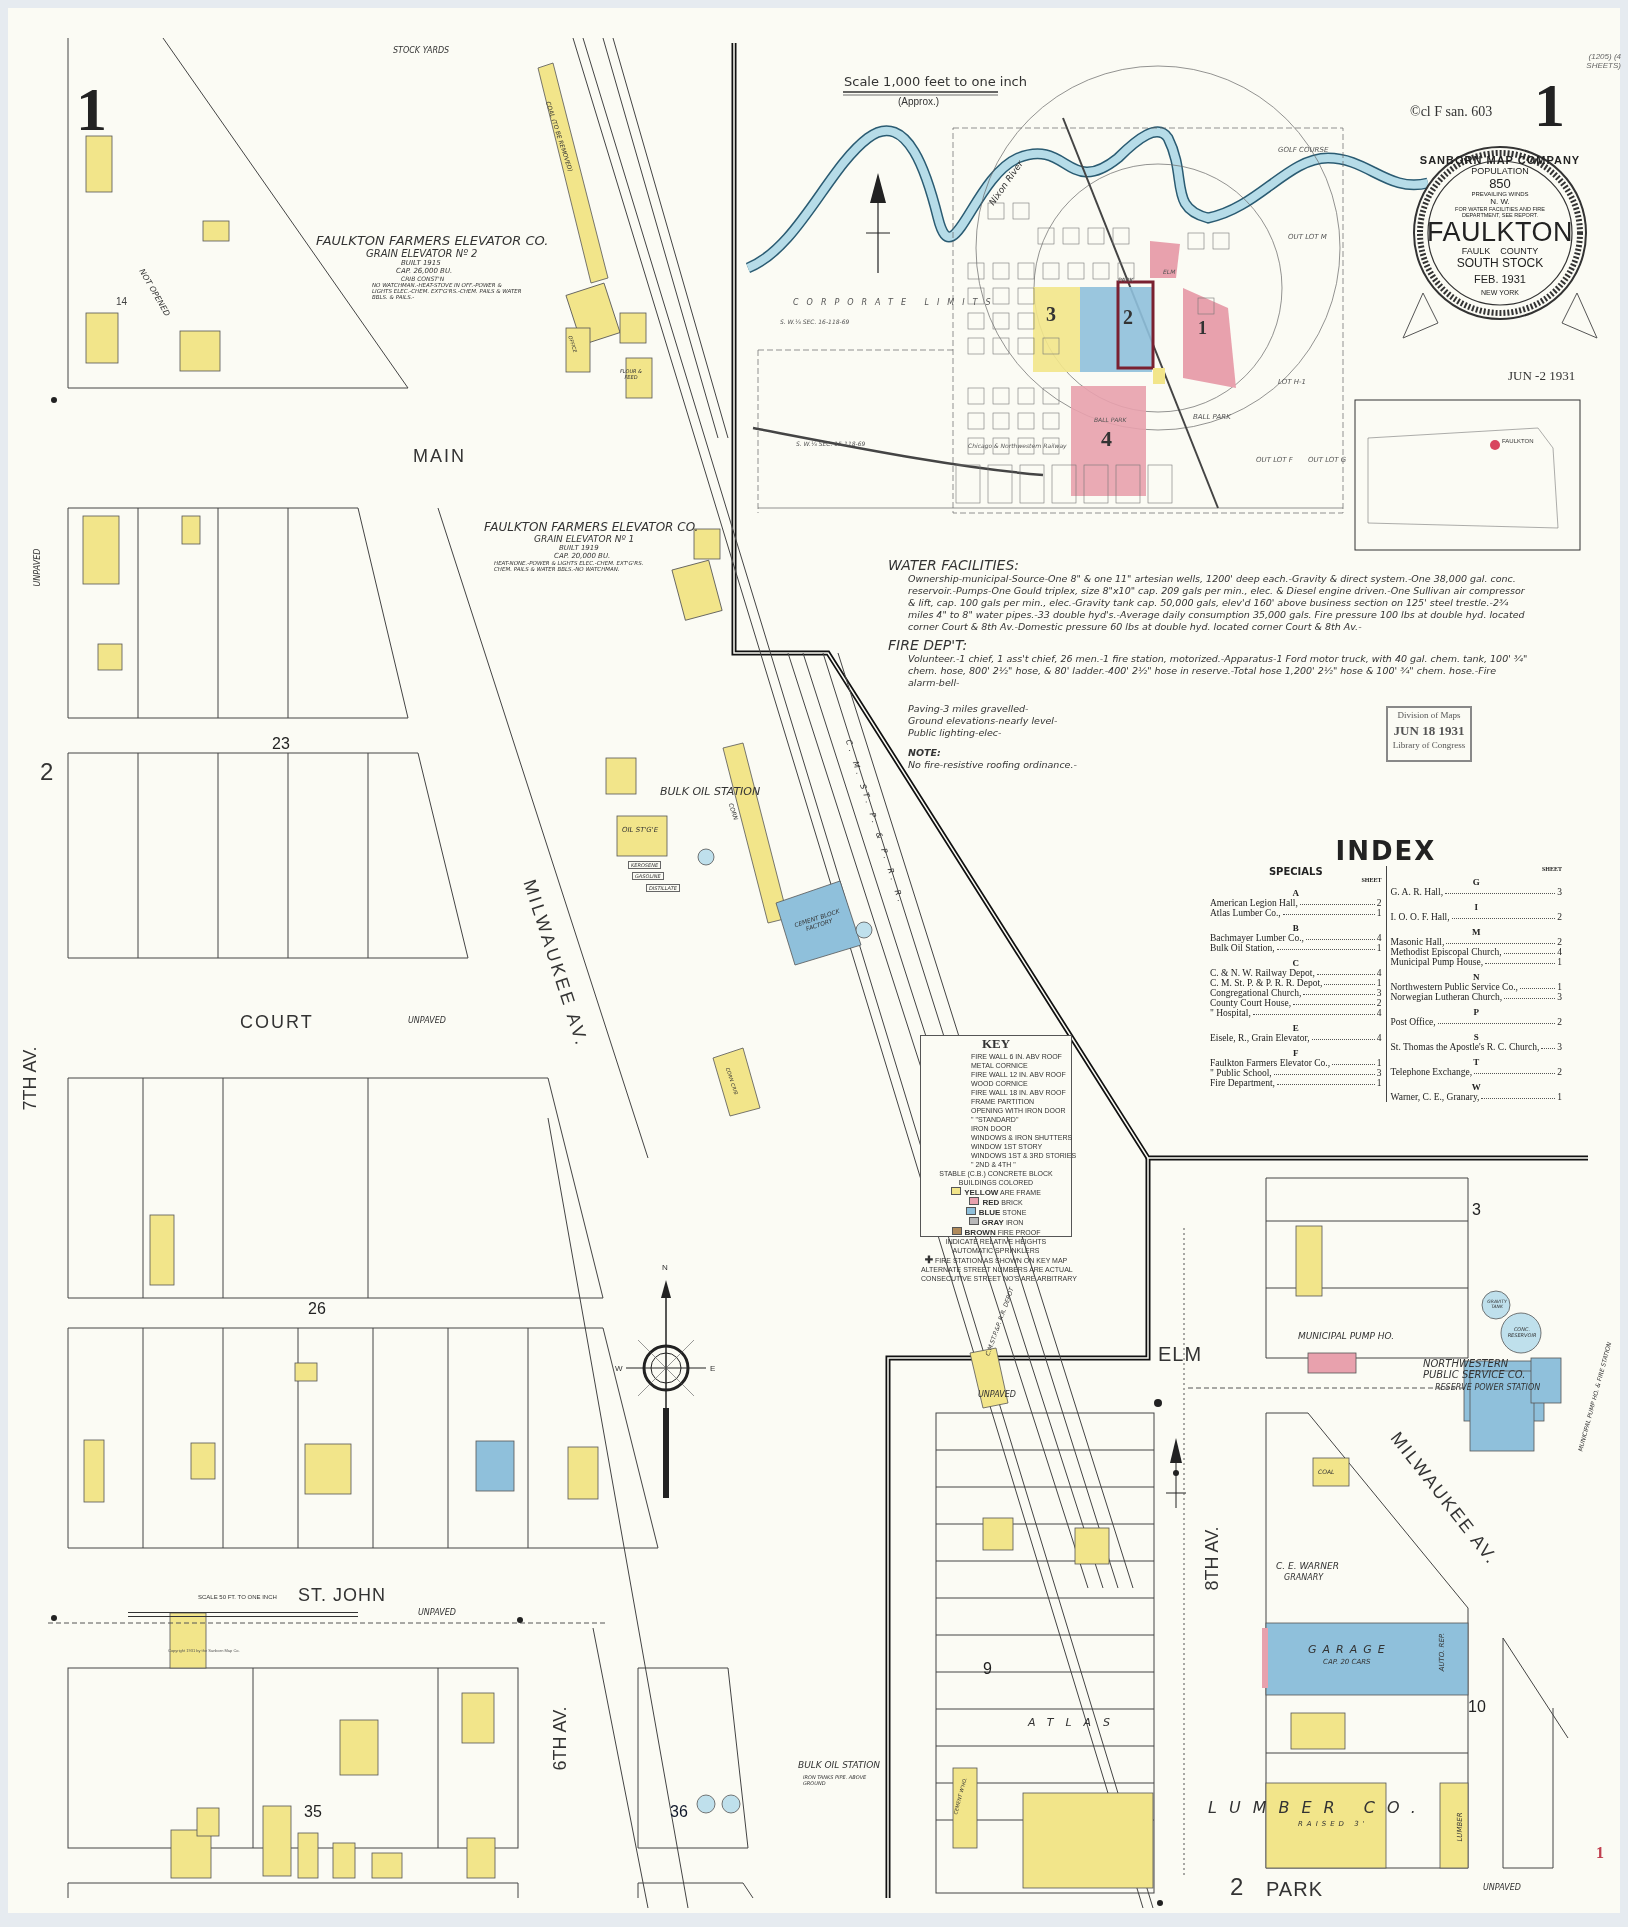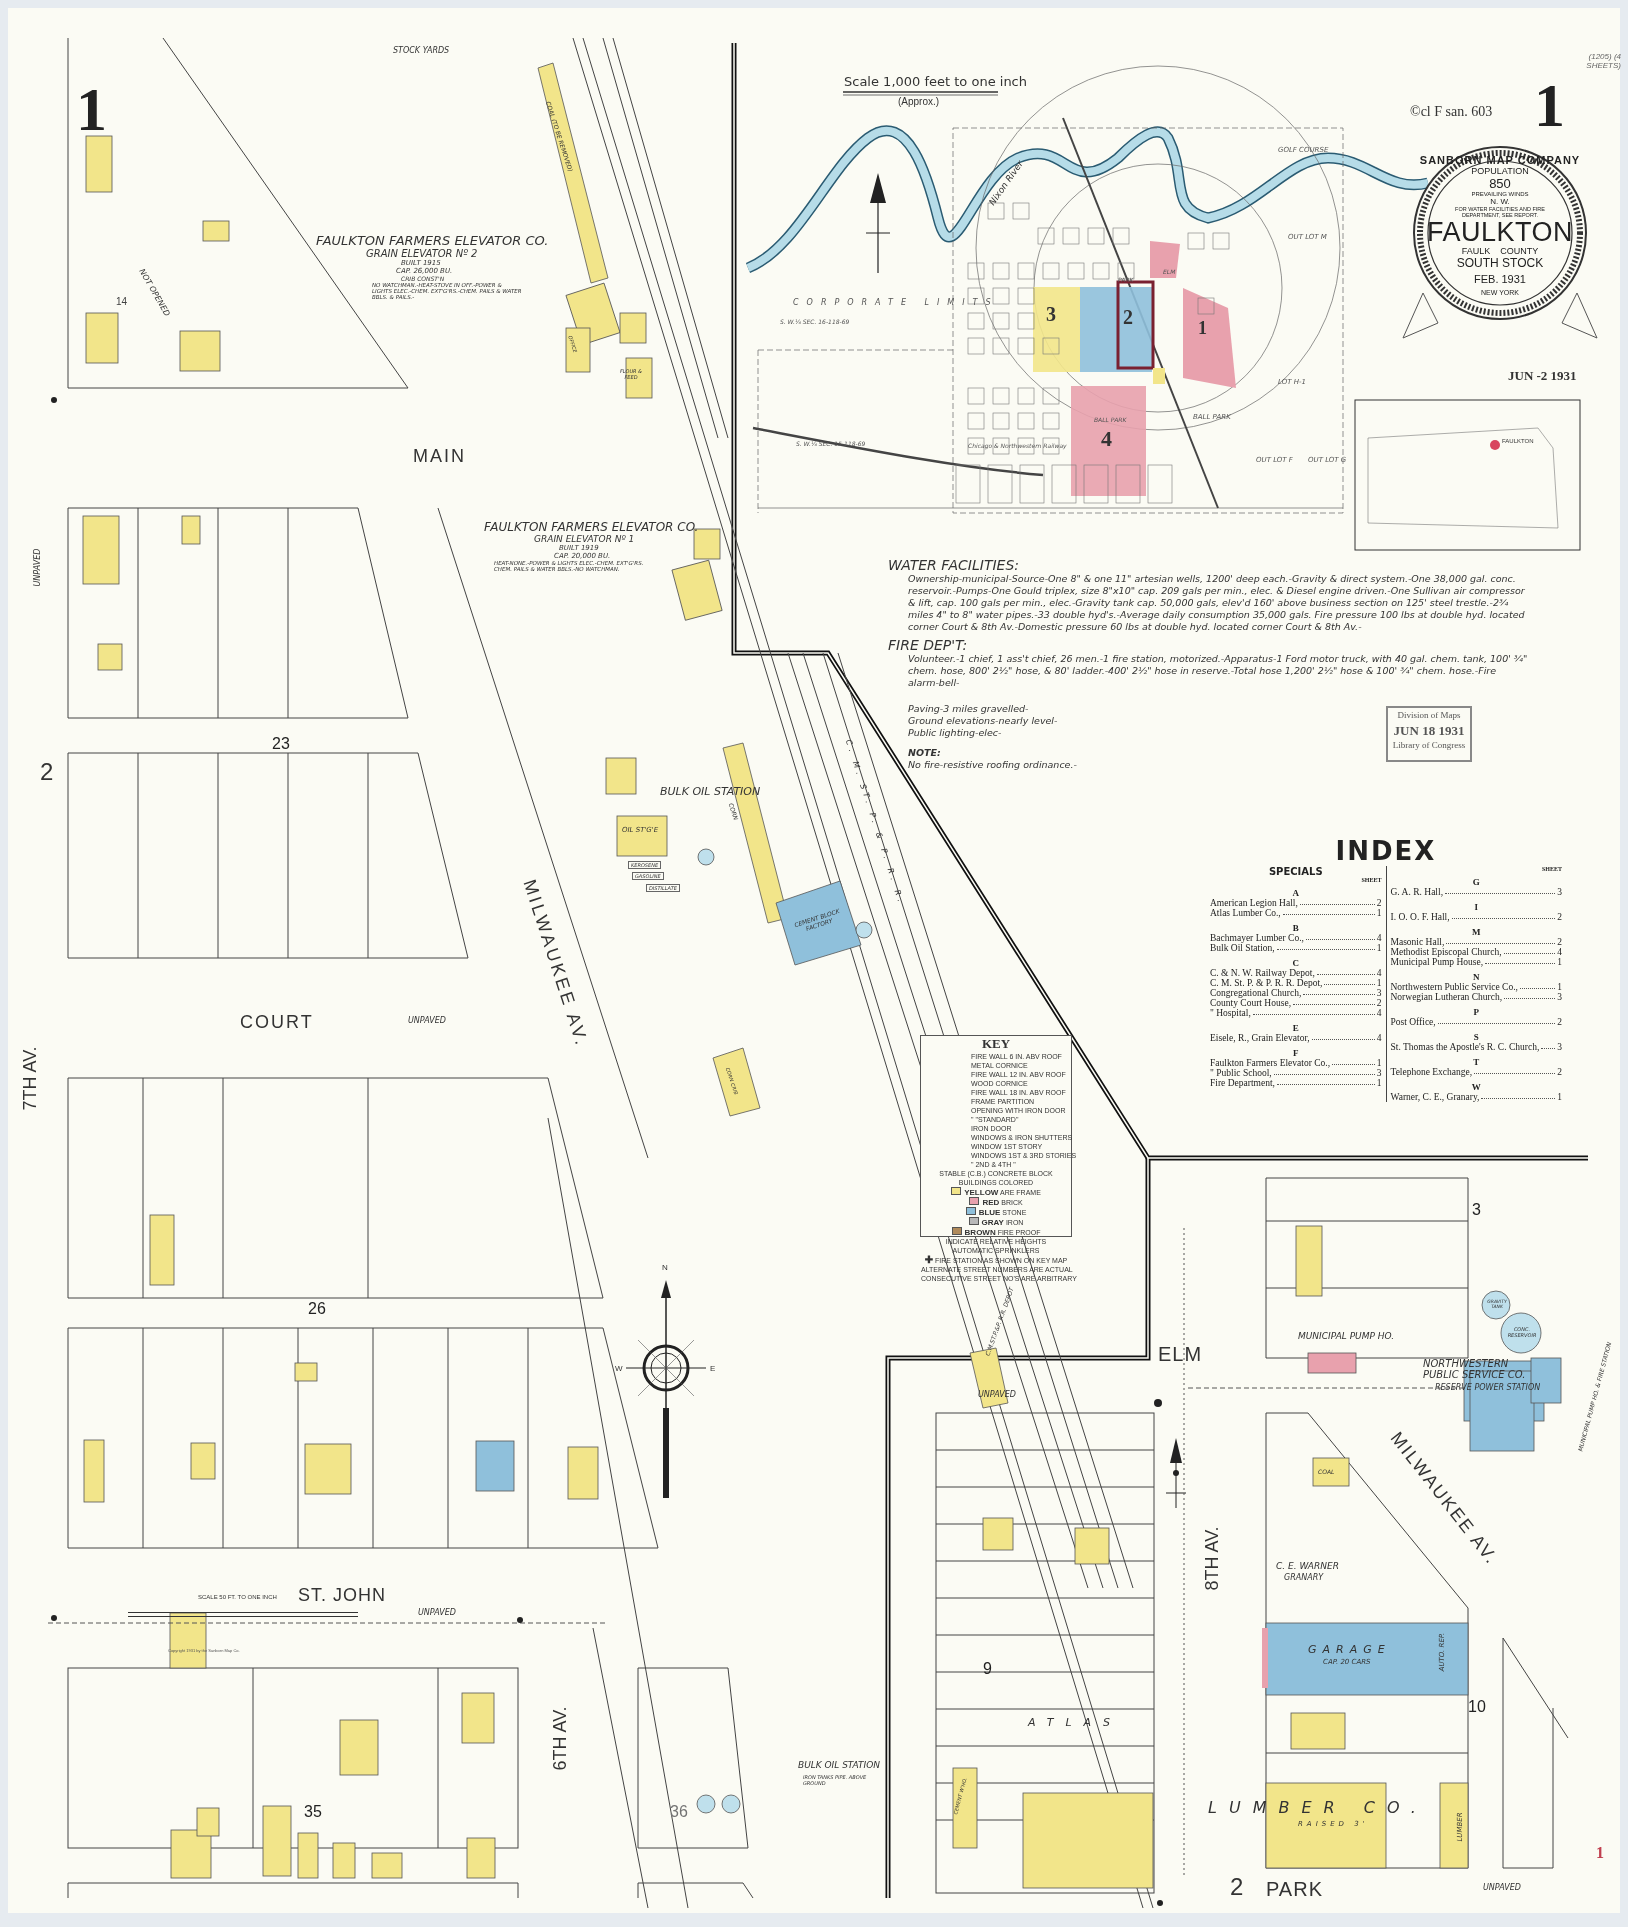--- a/index.html
+++ b/index.html
@@ -311,21 +311,21 @@
         <circle cx="512" cy="1612" r="3"></circle>
         <circle cx="1150" cy="1395" r="4"></circle>
         <circle cx="1152" cy="1895" r="3"></circle>
   </g>
 </svg>
 
 <div class="abs" style="left:1573px;top:44px;font-size:8px;color:#666;font-style:italic;width:40px;text-align:right;">(1205) (4 SHEETS)</div>
 <div class="abs" style="left:1526px;top:66px;font-family:'Liberation Serif',serif;font-weight:bold;font-size:62px;color:#222;line-height:62px;">1</div>
 <div class="abs" style="left:68px;top:70px;font-family:'Liberation Serif',serif;font-weight:bold;font-size:62px;color:#222;line-height:62px;">1</div>
 <div class="abs" style="left:1402px;top:96px;font-size:14px;color:#333;font-family:'Liberation Serif',serif;">©cl F san. 603</div>
-<div class="abs" style="left:1500px;top:360px;font-size:13px;color:#333;font-family:'Liberation Serif',serif;font-weight:bold;">JUN -2 1931</div>
+<div class="abs" style="left:1500px;top:360px;font-size:13px;color:#333;font-family:'Liberation Serif',serif;font-weight:normal;">JUN -2 1931</div>
 <div class="abs" style="left:1588px;top:1836px;font-size:16px;color:#c04050;font-family:'Liberation Serif',serif;font-weight:bold;">1</div>
 
 <div class="abs" style="left:1406px;top:146px;width:172px;text-align:center;color:#222;">
   <div style="font-size:11px;font-weight:bold;letter-spacing:1px;">SANBORN MAP COMPANY</div>
   <div style="font-size:9px;">POPULATION</div>
   <div style="font-size:13px;">850</div>
   <div style="font-size:6px;">PREVAILING WINDS</div>
   <div style="font-size:8px;">N. W.</div>
   <div style="font-size:5.5px;">FOR WATER FACILITIES AND FIRE</div>
   <div style="font-size:5.5px;">DEPARTMENT, SEE REPORT.</div>
@@ -575,21 +575,21 @@
 <div class="abs hand" style="left:400px;top:1008px;font-size:8px;">UNPAVED</div>
 <div class="abs hand" style="left:410px;top:1600px;font-size:8px;">UNPAVED</div>
 <div class="abs hand" style="left:970px;top:1382px;font-size:8px;">UNPAVED</div>
 <div class="abs hand" style="left:1475px;top:1875px;font-size:8px;">UNPAVED</div>
 <div class="abs hand" style="left:780px;top:810px;font-size:8px;transform:rotate(72deg);letter-spacing:4px;">C. M. ST. P. &amp; P. R. R.</div>
 
 <div class="abs" style="left:108px;top:288px;font-size:10px;color:#404040;">14</div>
 <div class="abs" style="left:220px;top:727px;font-size:16px;color:#222;margin-left:44px;">23</div>
 <div class="abs" style="left:300px;top:1292px;font-size:16px;color:#222;">26</div>
 <div class="abs" style="left:296px;top:1795px;font-size:16px;color:#222;">35</div>
-<div class="abs" style="left:662px;top:1795px;font-size:16px;color:#737373;">36</div>
+<div class="abs" style="left:662px;top:1795px;font-size:16px;color:#0f172a;">36</div>
 <div class="abs" style="left:1464px;top:1193px;font-size:16px;color:#222;">3</div>
 <div class="abs" style="left:975px;top:1652px;font-size:16px;color:#222;">9</div>
 <div class="abs" style="left:1460px;top:1690px;font-size:16px;color:#222;">10</div>
 <div class="abs" style="left:32px;top:750px;font-size:24px;color:#333;">2</div>
 <div class="abs" style="left:1222px;top:1865px;font-size:24px;color:#333;">2</div>
 
 <div class="abs hand" style="left:308px;top:225px;width:280px;color:#333;">
   <div style="font-size:13px">FAULKTON FARMERS ELEVATOR CO.</div>
   <div style="font-size:10px;padding-left:50px">GRAIN ELEVATOR Nº 2</div>
   <div style="font-size:7px;padding-left:85px">BUILT 1915</div>

